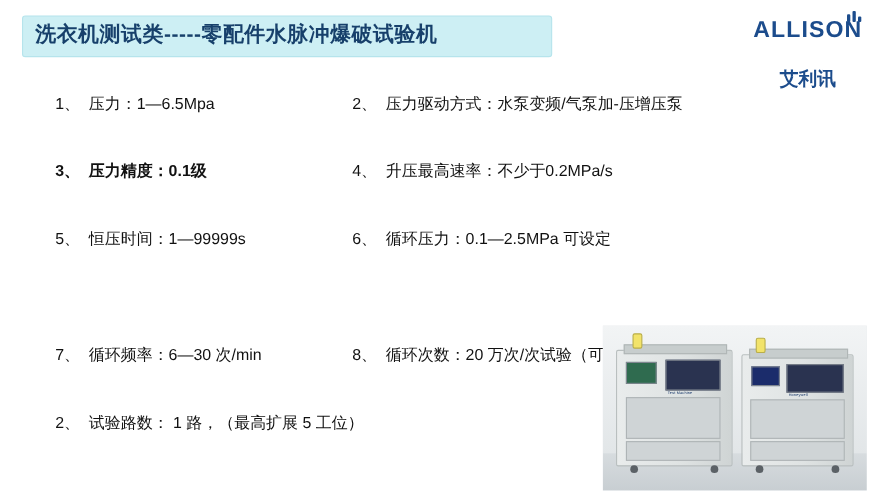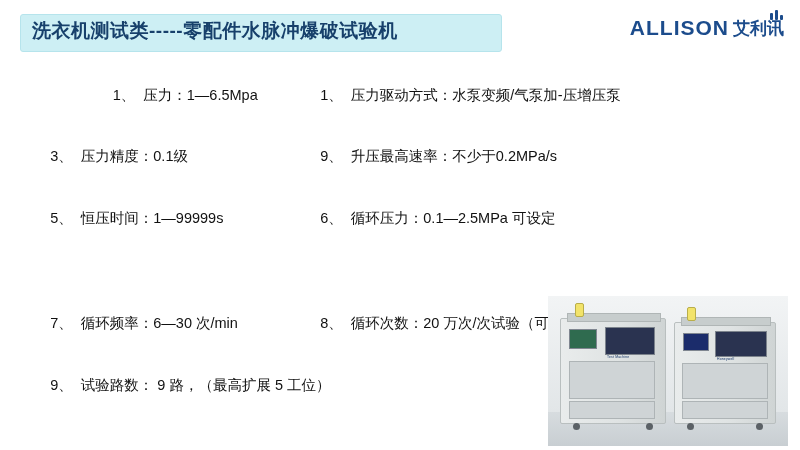--- a/index.html
+++ b/index.html
@@ -41,22 +41,23 @@
     font-weight: bold;
     color: #17406b;
     letter-spacing: 0.5px;
     white-space: nowrap;
   }
   .brand {
     position: absolute;
     right: 16px;
     top: 16px;
     display: flex;
-    align-items: flex-end;
-    gap: 4px;
+    align-items: center;
+    gap: 20px;
+    flex-direction: column;
   }
   .brand-en {
     font-size: 21px;
     font-weight: bold;
     color: #1c4c8c;
     letter-spacing: 1px;
   }
   .brand-cn {
     font-size: 17px;
     font-weight: bold;
@@ -206,33 +207,33 @@
   </div>
 </div>
 
 <div class="content">
 
 
 
 
   <div>
     <div class="spec-row">
-      <span style="display:inline-block;width:270px;text-align:center;">1、  压力：1—6.5Mpa</span><span>1、  压力驱动方式：水泵变频/气泵加-压增压泵</span>
-    </div>
-    <div class="spec-row">
-      <span style="display:inline-block;width:270px;">3、  压力精度：0.1级</span><span>9、  升压最高速率：不少于0.2MPa/s</span>
+      <span style="display:inline-block;width:270px;">1、  压力：1—6.5Mpa</span><span>2、  压力驱动方式：水泵变频/气泵加-压增压泵</span>
+    </div>
+    <div class="spec-row">
+      <span style="display:inline-block;width:270px;font-weight:bold;">3、  压力精度：0.1级</span><span>4、  升压最高速率：不少于0.2MPa/s</span>
     </div>
     <div class="spec-row">
       <span style="display:inline-block;width:270px;">5、  恒压时间：1—99999s</span><span>6、  循环压力：0.1—2.5MPa 可设定</span>
     </div>
     <div class="spec-row">
       <span style="display:inline-block;width:270px;margin-top:44px;">7、  循环频率：6—30 次/min</span><span>8、  循环次数：20 万次/次试验（可设定）</span>
     </div>
     <div class="spec-row">
-      <span>9、  试验路数： 9 路，（最高扩展 5 工位）</span>
+      <span>2、  试验路数： 1 路，（最高扩展 5 工位）</span>
     </div>
 
   </div>
 </div>
 
 <div class="photo">
   <div class="wall"></div>
   <div class="floor"></div>
 
   <div class="machine m1">

